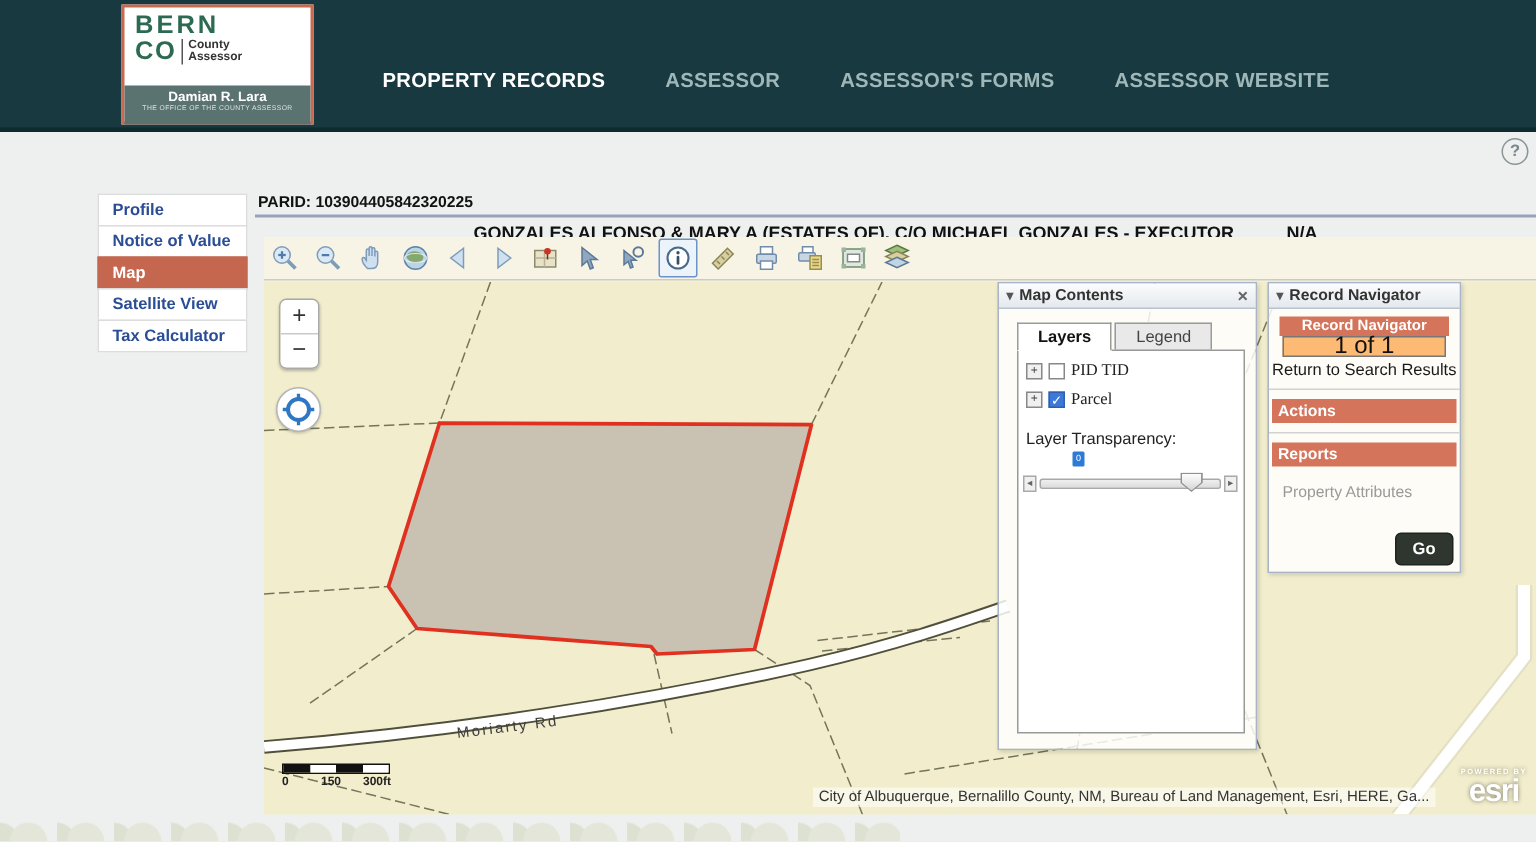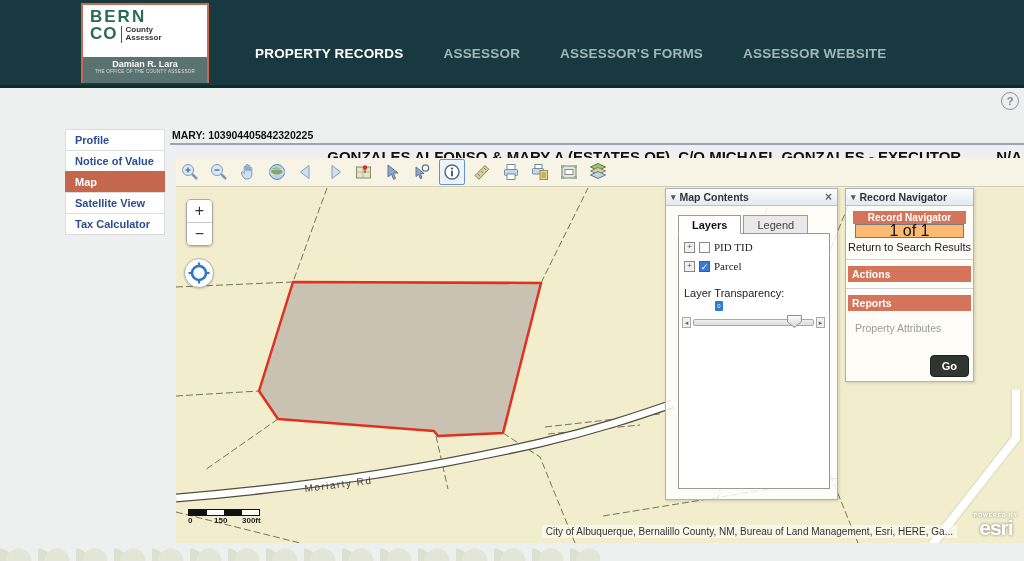--- a/index.html
+++ b/index.html
@@ -27,21 +27,21 @@
   .help{position:absolute;left:1001px;top:92px;width:16px;height:16px;border:1.5px solid #8a9598;border-radius:50%;
     color:#7a888b;font-size:11px;font-weight:bold;text-align:center;line-height:16px;background:#fff0;cursor:pointer;}
   
   .sidebar{position:absolute;left:65px;top:130px;width:100px;}
   .sb-item{background:#fff;border:1px solid #dcdcdc;margin-top:-1px;padding:4px 4px 4px 9px;
     font-size:11px;font-weight:bold;color:#2b4d96;cursor:pointer;}
   .sb-item.active{background:#c4674e;color:#fff;border-color:#c4674e;}
   
   .rec{position:absolute;left:170px;top:128px;width:854px;}
   .parid{font-size:10.5px;font-weight:bold;color:#111;padding:1px 0 2px 2px;border-bottom:2px solid #9aa3ba;}
-  .owner-row{display:flex;justify-content:flex-end;font-size:15px;font-weight:bold;color:#111;padding:3px 2px 0 2px;gap:35px;}
+  .owner-row{display:flex;justify-content:center;font-size:12px;font-weight:bold;color:#111;padding:3px 2px 0 2px;gap:35px;}
   
   .tbar{position:absolute;left:176px;top:158px;width:848px;height:29px;background:#f8f4e5;
     border-bottom:1px solid #cfcbb4;display:flex;align-items:center;gap:5px;padding-left:2px;box-sizing:border-box;}
   .tool{width:24px;height:24px;display:flex;align-items:center;justify-content:center;cursor:pointer;border-radius:2px;}
   .tool.active{border:1px solid #6b93c8;background:#edf3fa;}
   
   .map{position:absolute;left:176px;top:188px;width:848px;height:355px;overflow:hidden;background:#f1edcd;cursor:grab;}
   .mapsvg{position:absolute;left:0;top:0;}
   .zoomctl{position:absolute;left:10px;top:11px;width:25px;border:1px solid #a8a8a8;border-radius:5px;overflow:hidden;
     box-shadow:0 1px 2px rgba(0,0,0,.25);}
@@ -139,21 +139,21 @@
 
 <div class="sidebar">
   <div class="sb-item">Profile</div>
   <div class="sb-item">Notice of Value</div>
   <div class="sb-item active">Map</div>
   <div class="sb-item">Satellite View</div>
   <div class="sb-item">Tax Calculator</div>
 </div>
 
 <div class="rec">
-  <div class="parid">MARY: 103904405842320225</div>
+  <div class="parid">PARID: 103904405842320225</div>
   <div class="owner-row">
     <span>GONZALES ALFONSO &amp; MARY A (ESTATES OF), C/O MICHAEL GONZALES - EXECUTOR</span>
     <span>N/A</span>
   </div>
 </div>
 
 <div class="tbar">
   <span class="tool">
     <svg width="20" height="20">
         <circle cx="8" cy="8" r="5.5" fill="#dce9f5" stroke="#7d9cba"></circle>

